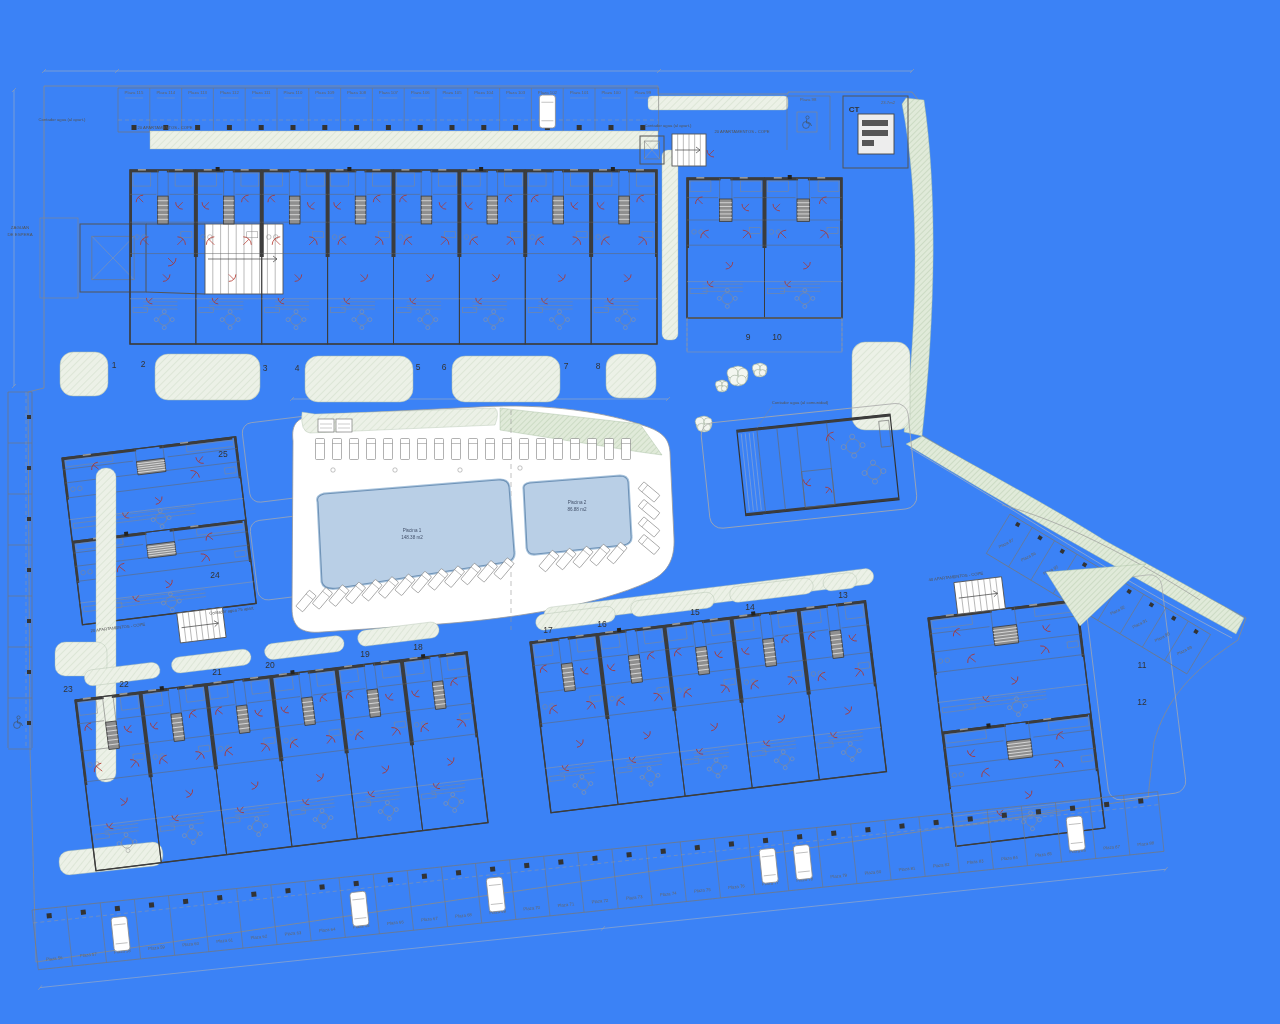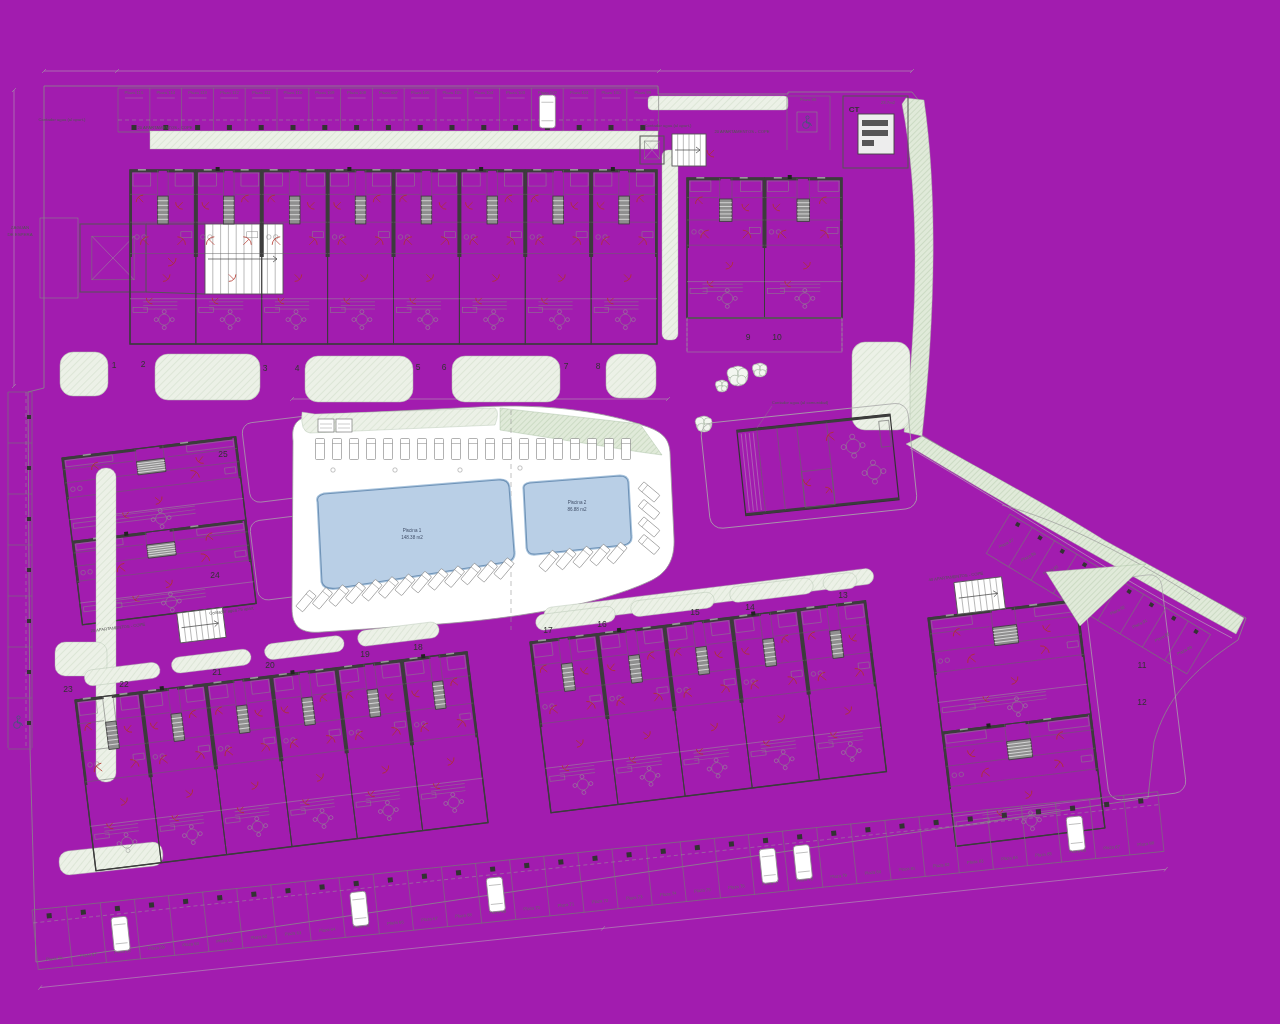--- a/index.html
+++ b/index.html
@@ -1,16 +1,16 @@
 <!DOCTYPE html>
 <html><head>
 <meta charset="utf-8">
 <style>
   html,body{margin:0;padding:0;background:#ffffff;}
-  .sheet{position:relative;width:1280px;height:1024px;background:#a21caf;overflow:hidden;}
+  .sheet{position:relative;width:1280px;height:1024px;background:#3b82f6;overflow:hidden;}
   svg{position:absolute;left:0;top:0;}
   svg text{font-family:"Liberation Sans",sans-serif;}
 </style>
 </head>
 <body>
 
 <div class="sheet">
   <svg id="plan" width="1280" height="1024" viewBox="0 0 1280 1024">
       <defs>
         <pattern id="gl" width="5" height="5" patternUnits="userSpaceOnUse" patternTransform="rotate(45)">

